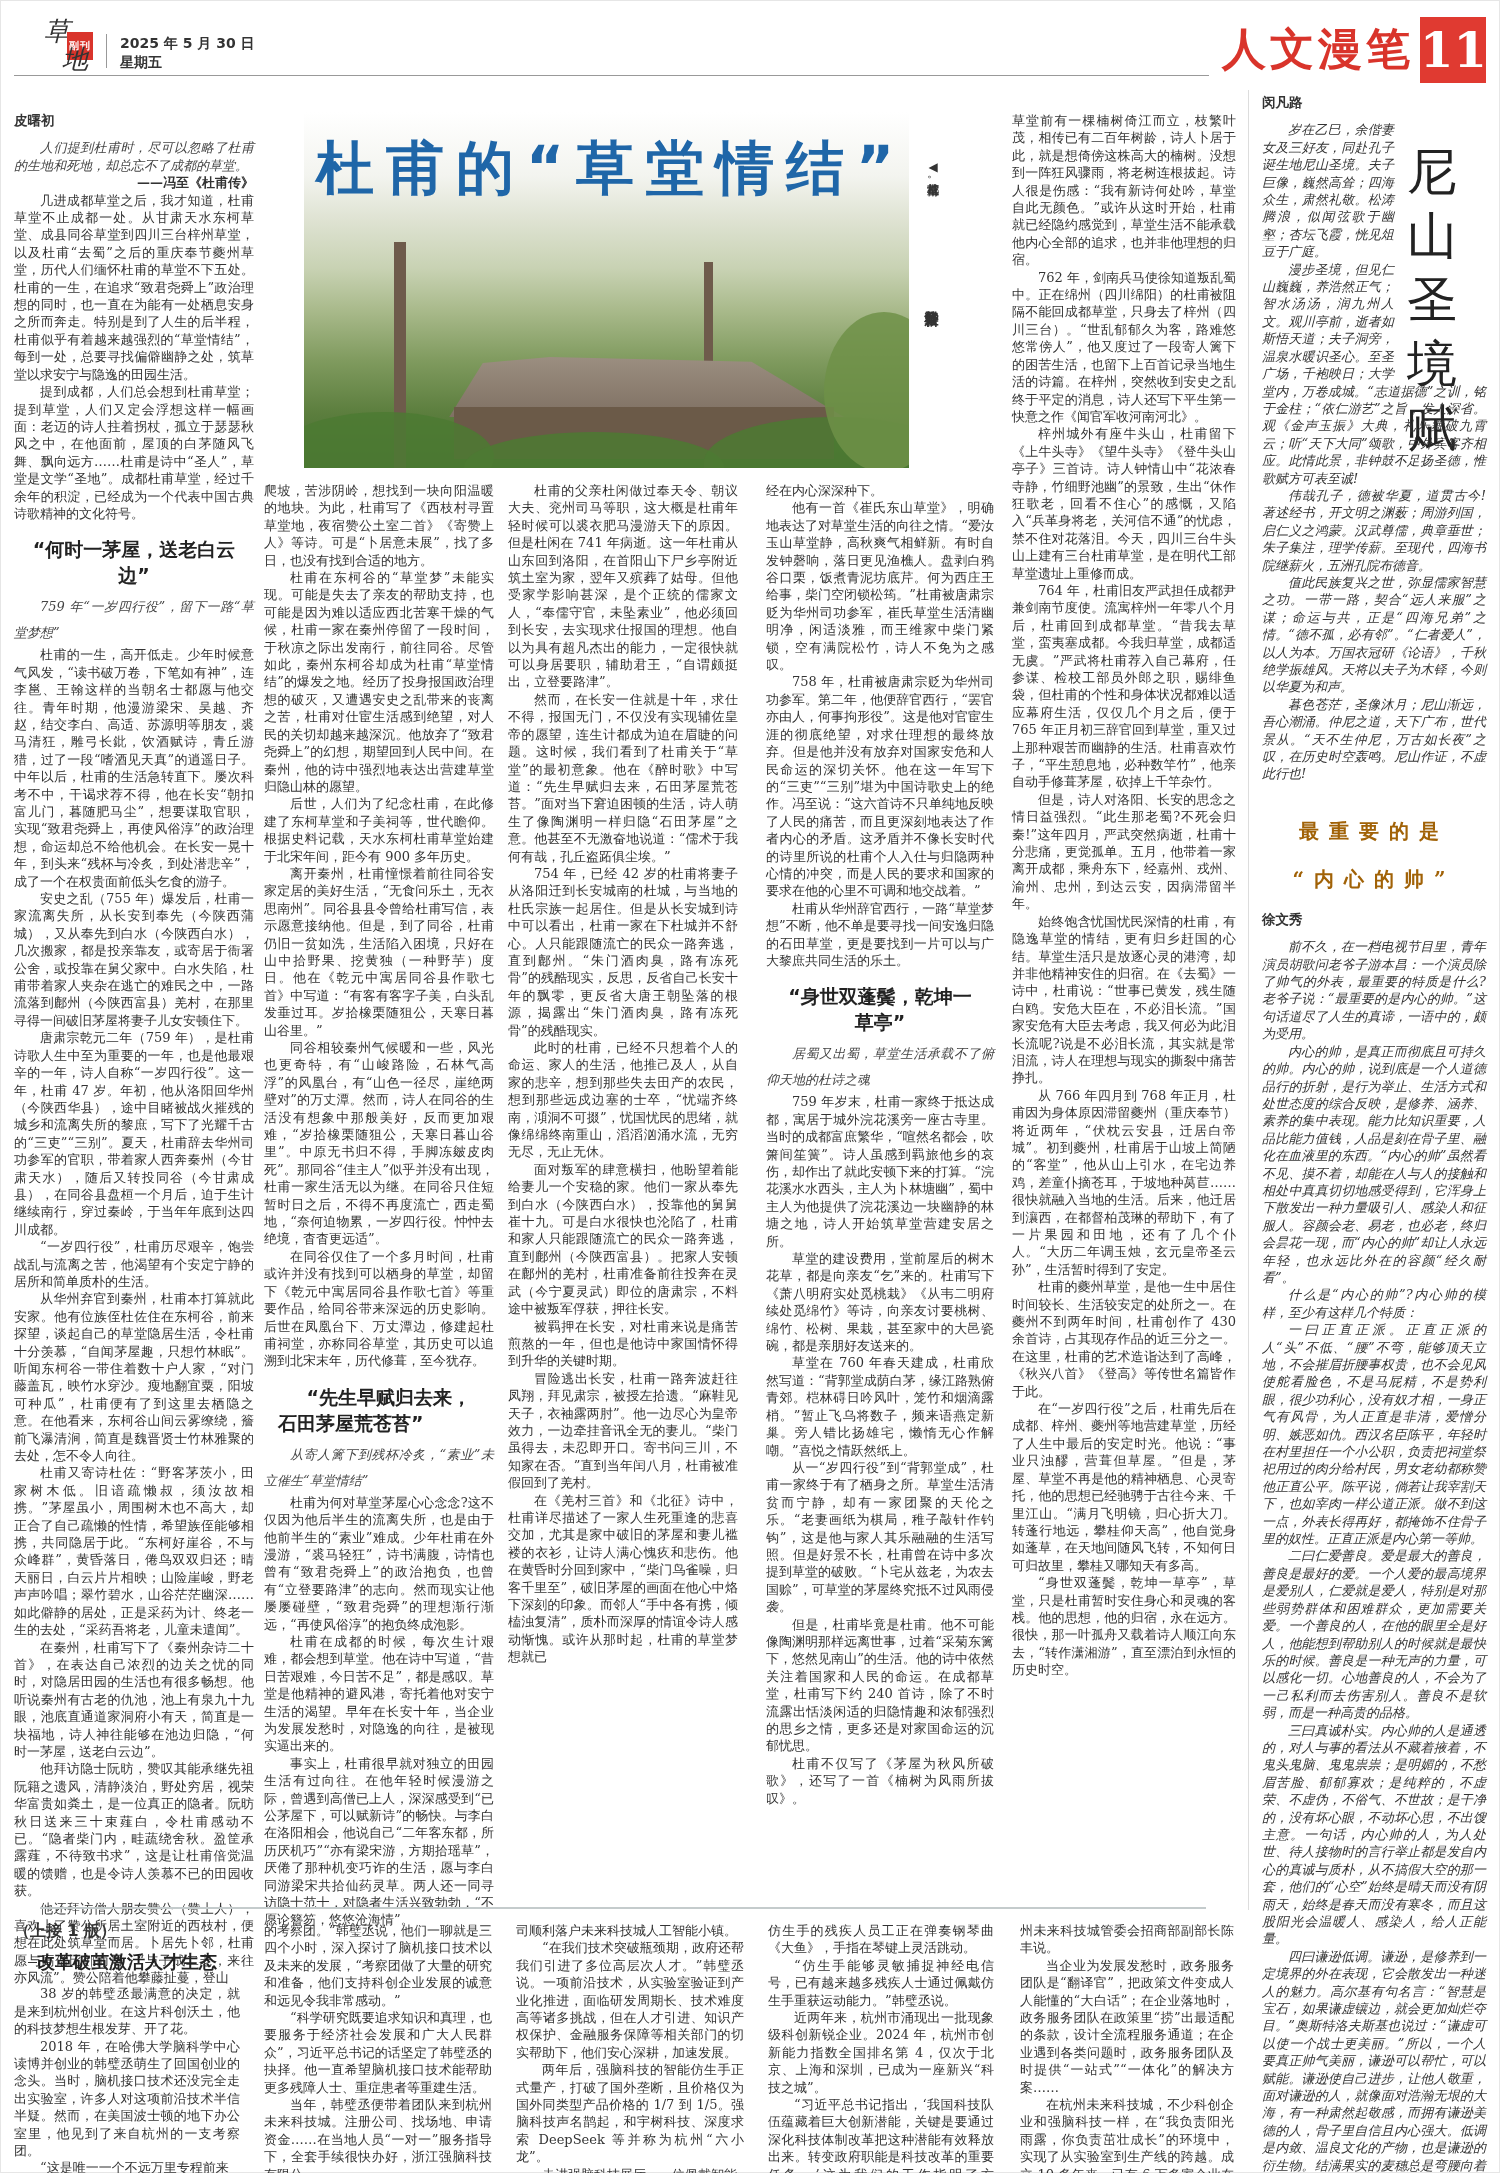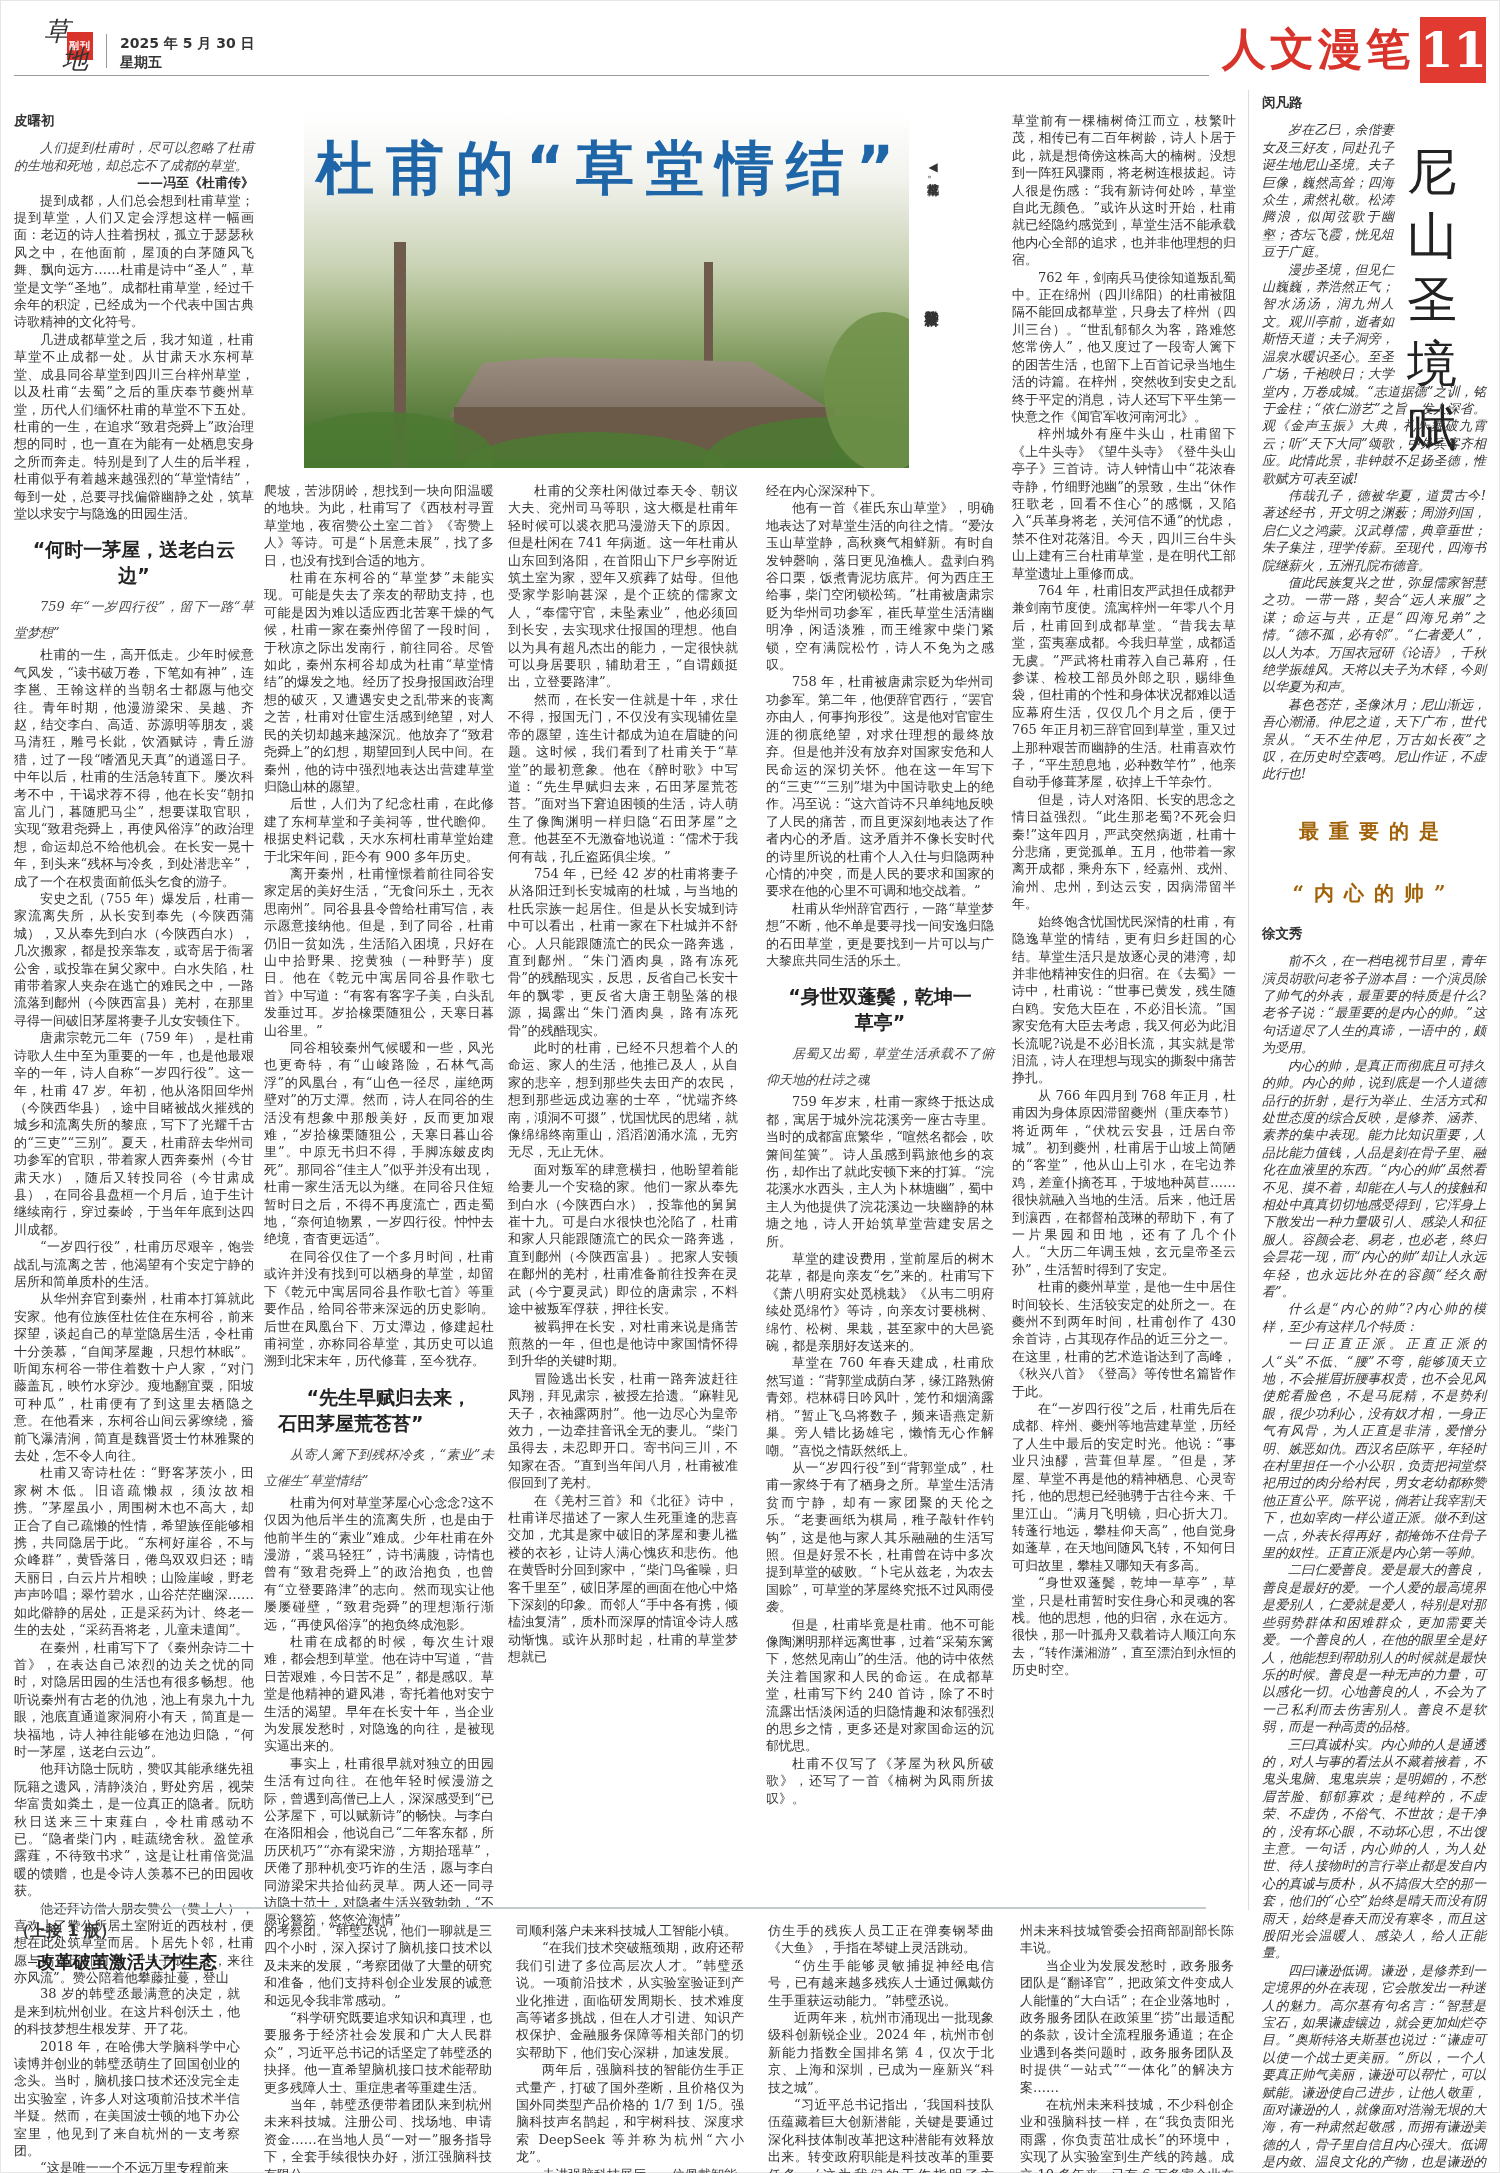--- a/index.html
+++ b/index.html
@@ -59,22 +59,22 @@
   <div>星期五</div>
 </div>
 <div class="abs rule-top" style="width:1195px;"></div>
 <div class="abs section-title">人文漫笔</div>
 <div class="abs page-num">11</div>
 
 <div class="col" style="left:14px; top:112px; width:240px;">
   <div class="byline">皮曙初</div>
   <p class="epigraph">人们提到杜甫时，尽可以忽略了杜甫的生地和死地，却总忘不了成都的草堂。</p>
   <div class="epi-src">——冯至《杜甫传》</div>
+  <p>几进成都草堂之后，我才知道，杜甫草堂不止成都一处。从甘肃天水东柯草堂、成县同谷草堂到四川三台梓州草堂，以及杜甫“去蜀”之后的重庆奉节夔州草堂，历代人们缅怀杜甫的草堂不下五处。杜甫的一生，在追求“致君尧舜上”政治理想的同时，也一直在为能有一处栖息安身之所而奔走。特别是到了人生的后半程，杜甫似乎有着越来越强烈的“草堂情结”，每到一处，总要寻找偏僻幽静之处，筑草堂以求安宁与隐逸的田园生活。</p>
   <p>提到成都，人们总会想到杜甫草堂；提到草堂，人们又定会浮想这样一幅画面：老迈的诗人拄着拐杖，孤立于瑟瑟秋风之中，在他面前，屋顶的白茅随风飞舞、飘向远方……杜甫是诗中“圣人”，草堂是文学“圣地”。成都杜甫草堂，经过千余年的积淀，已经成为一个代表中国古典诗歌精神的文化符号。</p>
-  <p>几进成都草堂之后，我才知道，杜甫草堂不止成都一处。从甘肃天水东柯草堂、成县同谷草堂到四川三台梓州草堂，以及杜甫“去蜀”之后的重庆奉节夔州草堂，历代人们缅怀杜甫的草堂不下五处。杜甫的一生，在追求“致君尧舜上”政治理想的同时，也一直在为能有一处栖息安身之所而奔走。特别是到了人生的后半程，杜甫似乎有着越来越强烈的“草堂情结”，每到一处，总要寻找偏僻幽静之处，筑草堂以求安宁与隐逸的田园生活。</p>
   <div class="subhead">“何时一茅屋，送老白云边”</div>
   <p class="kicker">759 年“一岁四行役”，留下一路“草堂梦想”</p>
   <p>杜甫的一生，高开低走。少年时候意气风发，“读书破万卷，下笔如有神”，连李邕、王翰这样的当朝名士都愿与他交往。青年时期，他漫游梁宋、吴越、齐赵，结交李白、高适、苏源明等朋友，裘马清狂，雕弓长鈚，饮酒赋诗，青丘游猎，过了一段“嗜酒见天真”的逍遥日子。中年以后，杜甫的生活急转直下。屡次科考不中，干谒求荐不得，他在长安“朝扣富儿门，暮随肥马尘”，想要谋取官职，实现“致君尧舜上，再使风俗淳”的政治理想，命运却总不给他机会。在长安一晃十年，到头来“残杯与冷炙，到处潜悲辛”，成了一个在权贵面前低头乞食的游子。</p>
   <p>安史之乱（755 年）爆发后，杜甫一家流离失所，从长安到奉先（今陕西蒲城），又从奉先到白水（今陕西白水），几次搬家，都是投亲靠友，或寄居于衙署公舍，或投靠在舅父家中。白水失陷，杜甫带着家人夹杂在逃亡的难民之中，一路流落到鄜州（今陕西富县）羌村，在那里寻得一间破旧茅屋将妻子儿女安顿住下。</p>
   <p>唐肃宗乾元二年（759 年），是杜甫诗歌人生中至为重要的一年，也是他最艰辛的一年，诗人自称“一岁四行役”。这一年，杜甫 47 岁。年初，他从洛阳回华州（今陕西华县），途中目睹被战火摧残的城乡和流离失所的黎庶，写下了光耀千古的“三吏”“三别”。夏天，杜甫辞去华州司功参军的官职，带着家人西奔秦州（今甘肃天水），随后又转投同谷（今甘肃成县），在同谷县盘桓一个月后，迫于生计继续南行，穿过秦岭，于当年年底到达四川成都。</p>
   <p>“一岁四行役”，杜甫历尽艰辛，饱尝战乱与流离之苦，他渴望有个安定宁静的居所和简单质朴的生活。</p>
   <p>从华州弃官到秦州，杜甫本打算就此安家。他有位族侄杜佐住在东柯谷，前来探望，谈起自己的草堂隐居生活，令杜甫十分羡慕，“自闻茅屋趣，只想竹林眠”。听闻东柯谷一带住着数十户人家，“对门藤盖瓦，映竹水穿沙。瘦地翻宜粟，阳坡可种瓜”，杜甫便有了到这里去栖隐之意。在他看来，东柯谷山间云雾缭绕，簷前飞瀑清涧，简直是魏晋贤士竹林雅聚的去处，怎不令人向往。</p>
   <p>杜甫又寄诗杜佐：“野客茅茨小，田家树木低。旧谙疏懒叔，须汝故相携。”茅屋虽小，周围树木也不高大，却正合了自己疏懒的性情，希望族侄能够相携，共同隐居于此。“东柯好崖谷，不与众峰群”，黄昏落日，倦鸟双双归还；晴天丽日，白云片片相映；山险崖峻，野老声声吟唱；翠竹碧水，山谷茫茫幽深……如此僻静的居处，正是采药为计、终老一生的去处，“采药吾将老，儿童未遣闻”。</p>
   <p>在秦州，杜甫写下了《秦州杂诗二十首》，在表达自己浓烈的边关之忧的同时，对隐居田园的生活也有很多畅想。他听说秦州有古老的仇池，池上有泉九十九眼，池底直通道家洞府小有天，简直是一块福地，诗人神往能够在池边归隐，“何时一茅屋，送老白云边”。</p>
   <p>他拜访隐士阮昉，赞叹其能承继先祖阮籍之遗风，清静淡泊，野处穷居，视荣华富贵如粪土，是一位真正的隐者。阮昉秋日送来三十束薤白，令杜甫感动不已。“隐者柴门内，畦蔬绕舍秋。盈筐承露薤，不待致书求”，这是让杜甫倍觉温暖的馈赠，也是令诗人羡慕不已的田园收获。</p>
@@ -155,21 +155,21 @@
   <div class="byline" style="font-style:normal;">闵凡路</div>
   <div style="float:right; width:92px; height:250px;"></div>
   <p>岁在乙巳，余偕妻女及三好友，同赴孔子诞生地尼山圣境。夫子巨像，巍然高耸；四海众生，肃然礼敬。松涛腾浪，似闻弦歌于幽壑；杏坛飞霞，恍见俎豆于广庭。</p>
   <p>漫步圣境，但见仁山巍巍，养浩然正气；智水汤汤，润九州人文。观川亭前，逝者如斯悟天道；夫子洞旁，温泉水暖识圣心。至圣广场，千袍映日；大学堂内，万卷成城。“志道据德”之训，铭于金柱；“依仁游艺”之旨，发人深省。观《金声玉振》大典，礼乐舞破九霄云；听“天下大同”颂歌，中外宾客齐相应。此情此景，非钟鼓不足扬圣德，惟歌赋方可表至诚!</p>
   <p>伟哉孔子，德被华夏，道贯古今!著述经书，开文明之渊薮；周游列国，启仁义之鸿蒙。汉武尊儒，典章垂世；朱子集注，理学传薪。至现代，四海书院继薪火，五洲孔院布德音。</p>
   <p>值此民族复兴之世，弥显儒家智慧之功。一带一路，契合“远人来服”之谋；命运与共，正是“四海兄弟”之情。“德不孤，必有邻”。“仁者爱人”，以人为本。万国衣冠研《论语》，千秋绝学振雄风。天将以夫子为木铎，今则以华夏为和声。</p>
   <p>暮色苍茫，圣像沐月；尼山渐远，吾心潮涌。仲尼之道，天下广布，世代景从。“天不生仲尼，万古如长夜”之叹，在历史时空轰鸣。尼山作证，不虚此行也!</p>
 
   <div style="height:24px;"></div>
   <div class="r-title" style="font-style:normal;">最重要的是</div>
-  <div class="r-title" style="font-style:normal;margin-top:14px;">“内心的帅”</div>
+  <div class="r-title" style="font-style:normal;">“内心的帅”</div>
   <div class="byline" style="font-style:normal; margin-top:8px;">徐文秀</div>
   <p>前不久，在一档电视节目里，青年演员胡歌问老爷子游本昌：一个演员除了帅气的外表，最重要的特质是什么?老爷子说：“最重要的是内心的帅。”这句话道尽了人生的真谛，一语中的，颇为受用。</p>
   <p>内心的帅，是真正而彻底且可持久的帅。内心的帅，说到底是一个人道德品行的折射，是行为举止、生活方式和处世态度的综合反映，是修养、涵养、素养的集中表现。能力比知识重要，人品比能力值钱，人品是刻在骨子里、融化在血液里的东西。“内心的帅”虽然看不见、摸不着，却能在人与人的接触和相处中真真切切地感受得到，它浑身上下散发出一种力量吸引人、感染人和征服人。容颜会老、易老，也必老，终归会昙花一现，而“内心的帅”却让人永远年轻，也永远比外在的容颜“经久耐看”。</p>
   <p>什么是“内心的帅”?内心帅的模样，至少有这样几个特质：</p>
   <p>一曰正直正派。正直正派的人“头”不低、“腰”不弯，能够顶天立地，不会摧眉折腰事权贵，也不会见风使舵看脸色，不是马屁精，不是势利眼，很少功利心，没有奴才相，一身正气有风骨，为人正直是非清，爱憎分明、嫉恶如仇。西汉名臣陈平，年轻时在村里担任一个小公职，负责把祠堂祭祀用过的肉分给村民，男女老幼都称赞他正直公平。陈平说，倘若让我宰割天下，也如宰肉一样公道正派。做不到这一点，外表长得再好，都掩饰不住骨子里的奴性。正直正派是内心第一等帅。</p>
   <p>二曰仁爱善良。爱是最大的善良，善良是最好的爱。一个人爱的最高境界是爱别人，仁爱就是爱人，特别是对那些弱势群体和困难群众，更加需要关爱。一个善良的人，在他的眼里全是好人，他能想到帮助别人的时候就是最快乐的时候。善良是一种无声的力量，可以感化一切。心地善良的人，不会为了一己私利而去伤害别人。善良不是软弱，而是一种高贵的品格。</p>
   <p>三曰真诚朴实。内心帅的人是通透的，对人与事的看法从不藏着掖着，不鬼头鬼脑、鬼鬼祟祟；是明媚的，不愁眉苦脸、郁郁寡欢；是纯粹的，不虚荣、不虚伪，不俗气、不世故；是干净的，没有坏心眼，不动坏心思，不出馊主意。一句话，内心帅的人，为人处世、待人接物时的言行举止都是发自内心的真诚与质朴，从不搞假大空的那一套，他们的“心空”始终是晴天而没有阴雨天，始终是春天而没有寒冬，而且这股阳光会温暖人、感染人，给人正能量。</p>
   <p>四曰谦逊低调。谦逊，是修养到一定境界的外在表现，它会散发出一种迷人的魅力。高尔基有句名言：“智慧是宝石，如果谦虚镶边，就会更加灿烂夺目。”奥斯特洛夫斯基也说过：“谦虚可以使一个战士更美丽。”所以，一个人要真正帅气美丽，谦逊可以帮忙，可以赋能。谦逊使自己进步，让他人敬重，面对谦逊的人，就像面对浩瀚无垠的大海，有一种肃然起敬感，而拥有谦逊美德的人，骨子里自信且内心强大。低调是内敛、温良文化的产物，也是谦逊的衍生物。结满果实的麦穗总是弯腰向着大地，这就是谦逊低调的样子。</p>
 
 </div>

